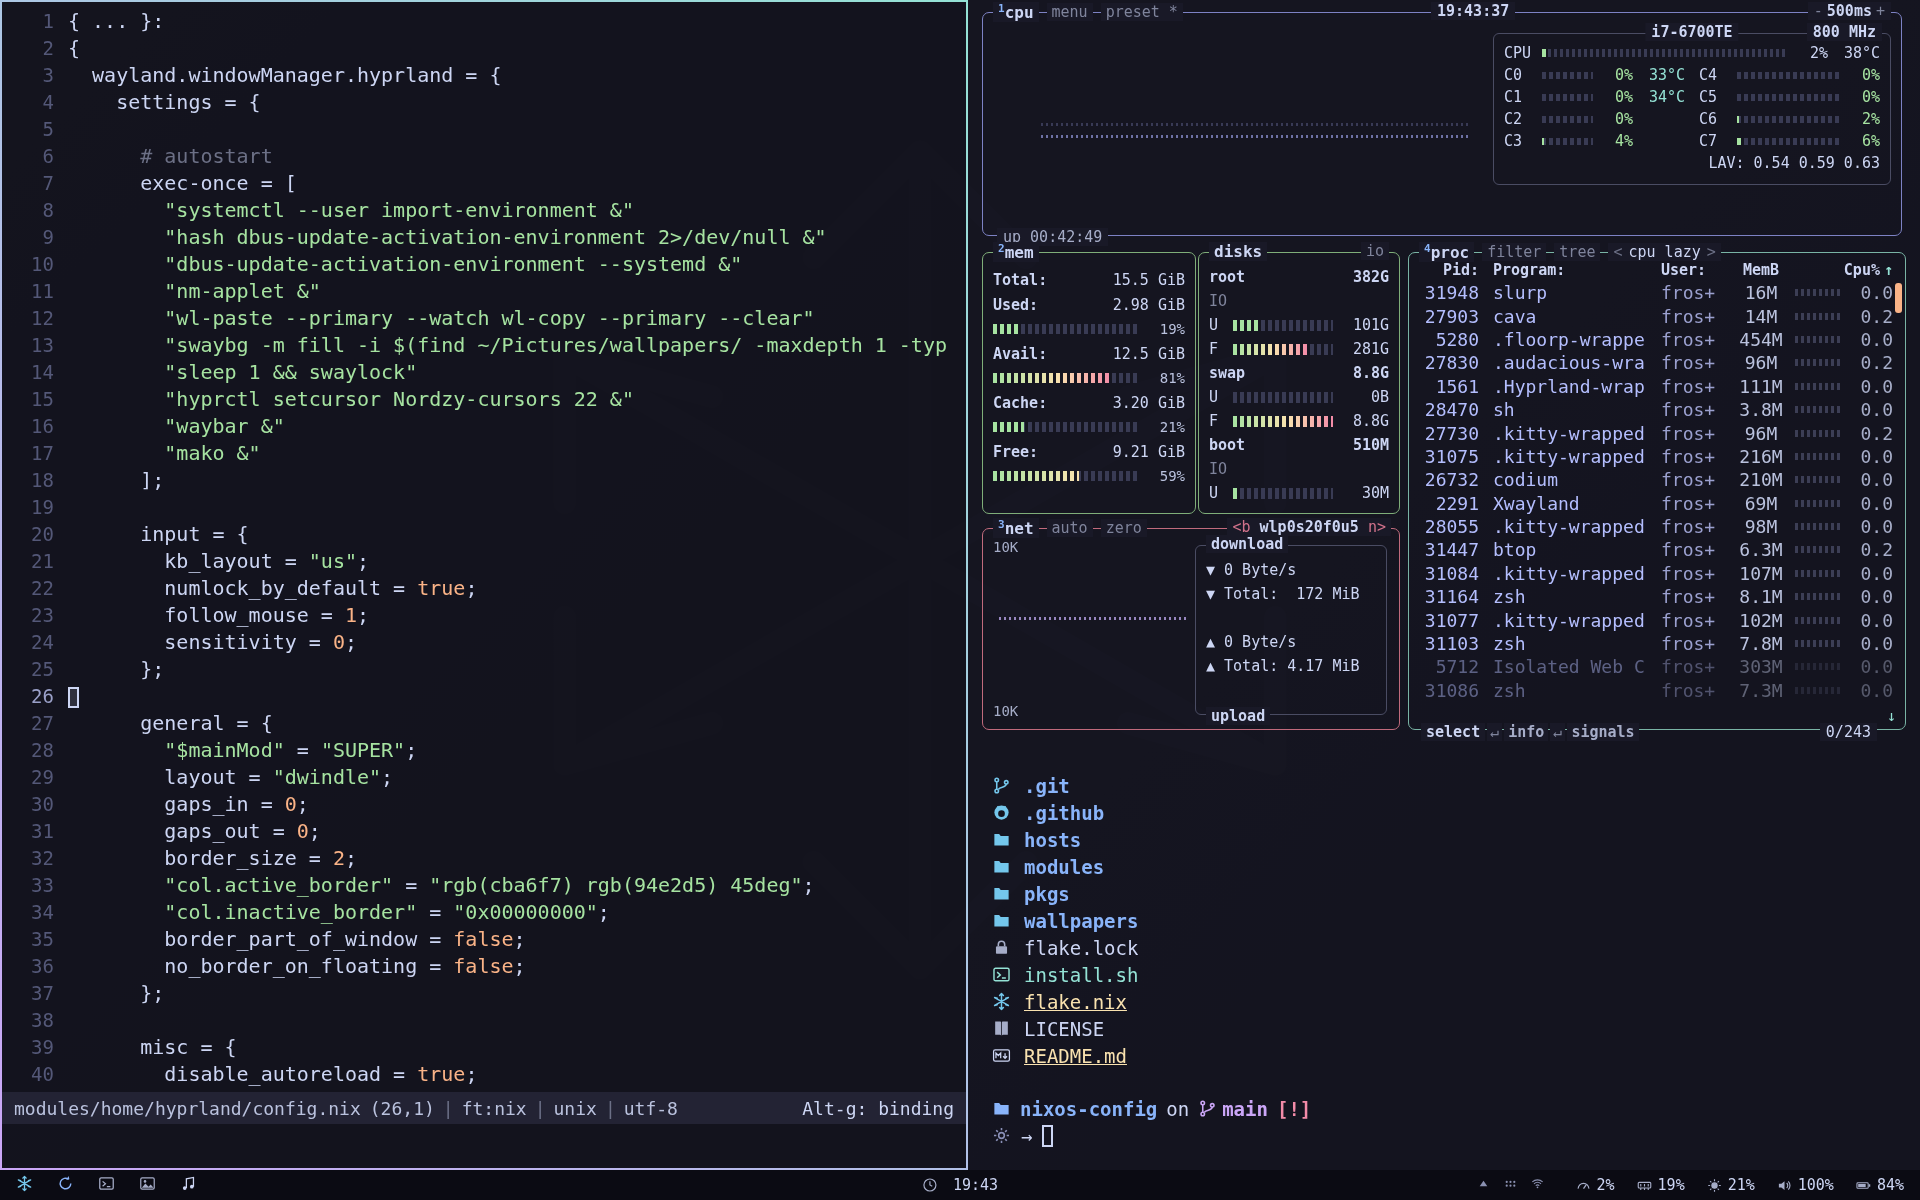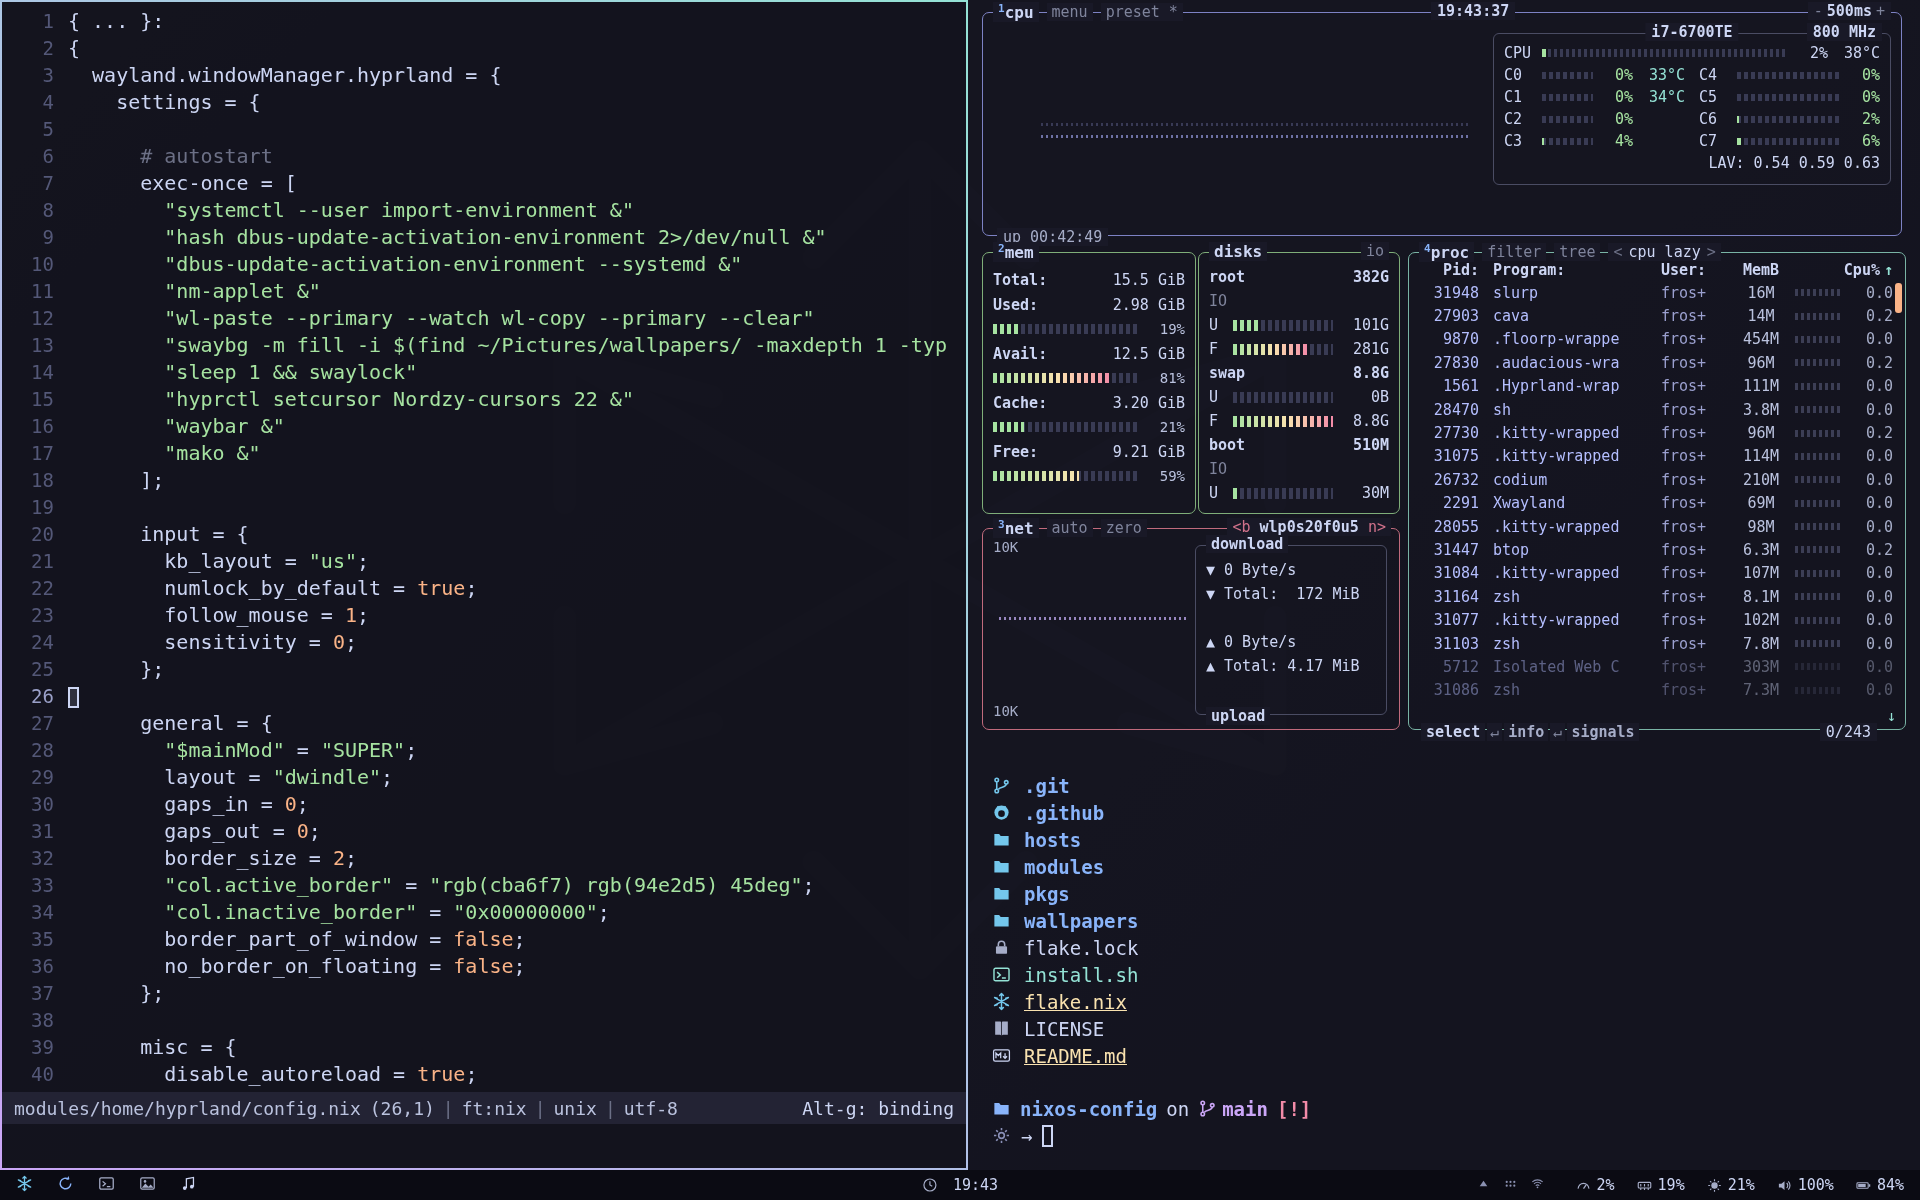--- a/index.html
+++ b/index.html
@@ -93,21 +93,21 @@
   .ndev .pink{color:#d0718a} .ndev b{color:var(--text)}
   
   .phead{display:flex;align-items:center;padding:8px 12px 2px;font-weight:bold;color:var(--text);font-size:15px}
   .c-pid{width:58px;text-align:right}
   .c-prog{width:182px;padding-left:14px;overflow:hidden;white-space:nowrap}
   .c-user{width:74px}
   .c-mem{width:52px;text-align:center}
   .dotfill{flex:1;height:7px;margin:0 8px;background:repeating-linear-gradient(90deg,#3c3e55 0 3px,transparent 3px 6px)}
   .c-cpu{width:42px;text-align:right}
   .hup{color:var(--teal);padding-left:4px}
-  .prow{display:flex;align-items:center;height:23.4px;padding:0 12px;font-size:15px}
+  .prow{display:flex;align-items:center;height:23.4px;padding:0 12px;font-size:18px}
   .prow .c-pid,.prow .c-prog{color:var(--lavender)}
   .prow .c-user{color:#9ba0cf}
   .prow .c-mem{color:#bac2de}
   .prow .c-cpu{color:#a6adc8}
   .prow.dim{opacity:.45}
   .pthumb{position:absolute;top:30px;right:3px;width:7px;height:30px;background:var(--peach);border-radius:3px}
   .pdown{position:absolute;bottom:4px;right:9px;color:var(--teal)}
   .pfoot{position:absolute;bottom:-12px;left:12px;display:flex;gap:2px;align-items:center}
   .pf-sel{background:var(--patch);padding:0 5px;font-weight:bold;color:var(--text)}
   .pf-d{background:var(--patch);padding:0 3px;color:var(--dim)}
@@ -452,21 +452,21 @@
         </div>
         <div class="prow">
           <span class="c-pid">27903</span>
           <span class="c-prog">cava</span>
           <span class="c-user">fros+</span>
           <span class="c-mem">14M</span>
           <span class="dotfill"></span>
           <span class="c-cpu">0.2</span>
         </div>
         <div class="prow">
-          <span class="c-pid">9870</span>
+          <span class="c-pid">5280</span>
           <span class="c-prog">.floorp-wrappe</span>
           <span class="c-user">fros+</span>
           <span class="c-mem">454M</span>
           <span class="dotfill"></span>
           <span class="c-cpu">0.0</span>
         </div>
         <div class="prow">
           <span class="c-pid">27830</span>
           <span class="c-prog">.audacious-wra</span>
           <span class="c-user">fros+</span>
@@ -495,21 +495,21 @@
           <span class="c-prog">.kitty-wrapped</span>
           <span class="c-user">fros+</span>
           <span class="c-mem">96M</span>
           <span class="dotfill"></span>
           <span class="c-cpu">0.2</span>
         </div>
         <div class="prow">
           <span class="c-pid">31075</span>
           <span class="c-prog">.kitty-wrapped</span>
           <span class="c-user">fros+</span>
-          <span class="c-mem">114M</span>
+          <span class="c-mem">216M</span>
           <span class="dotfill"></span>
           <span class="c-cpu">0.0</span>
         </div>
         <div class="prow">
           <span class="c-pid">26732</span>
           <span class="c-prog">codium</span>
           <span class="c-user">fros+</span>
           <span class="c-mem">210M</span>
           <span class="dotfill"></span>
           <span class="c-cpu">0.0</span>

